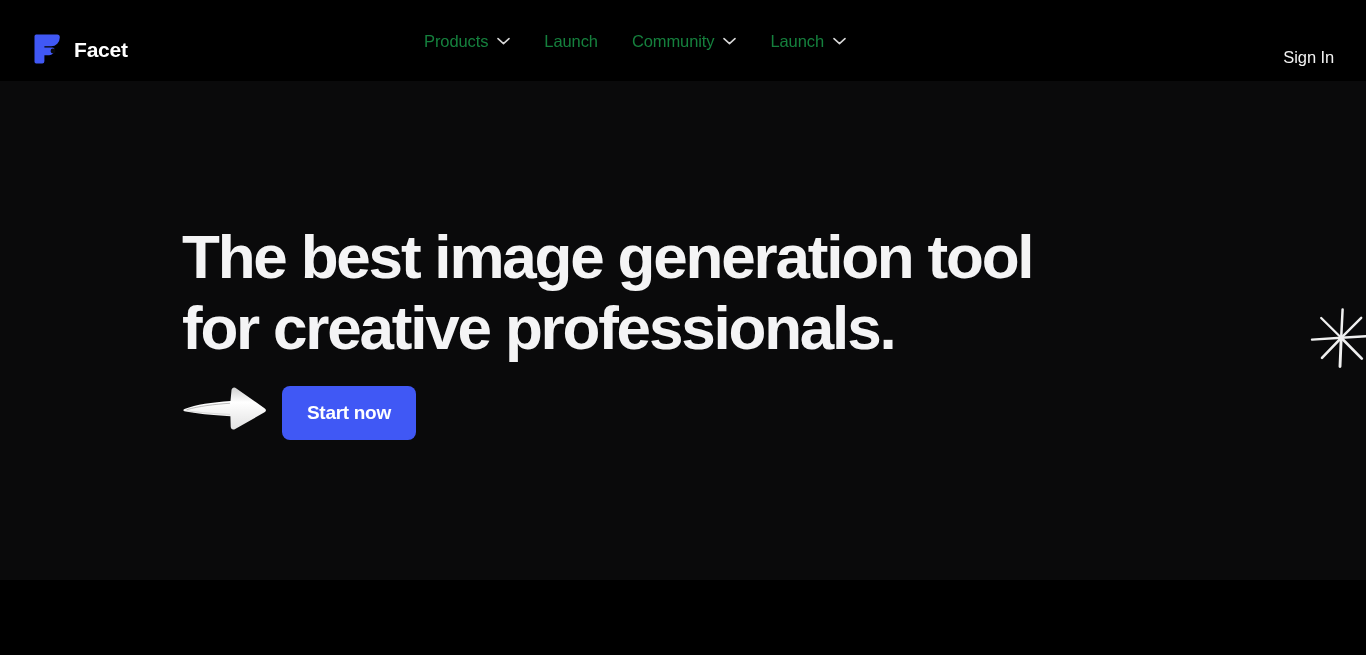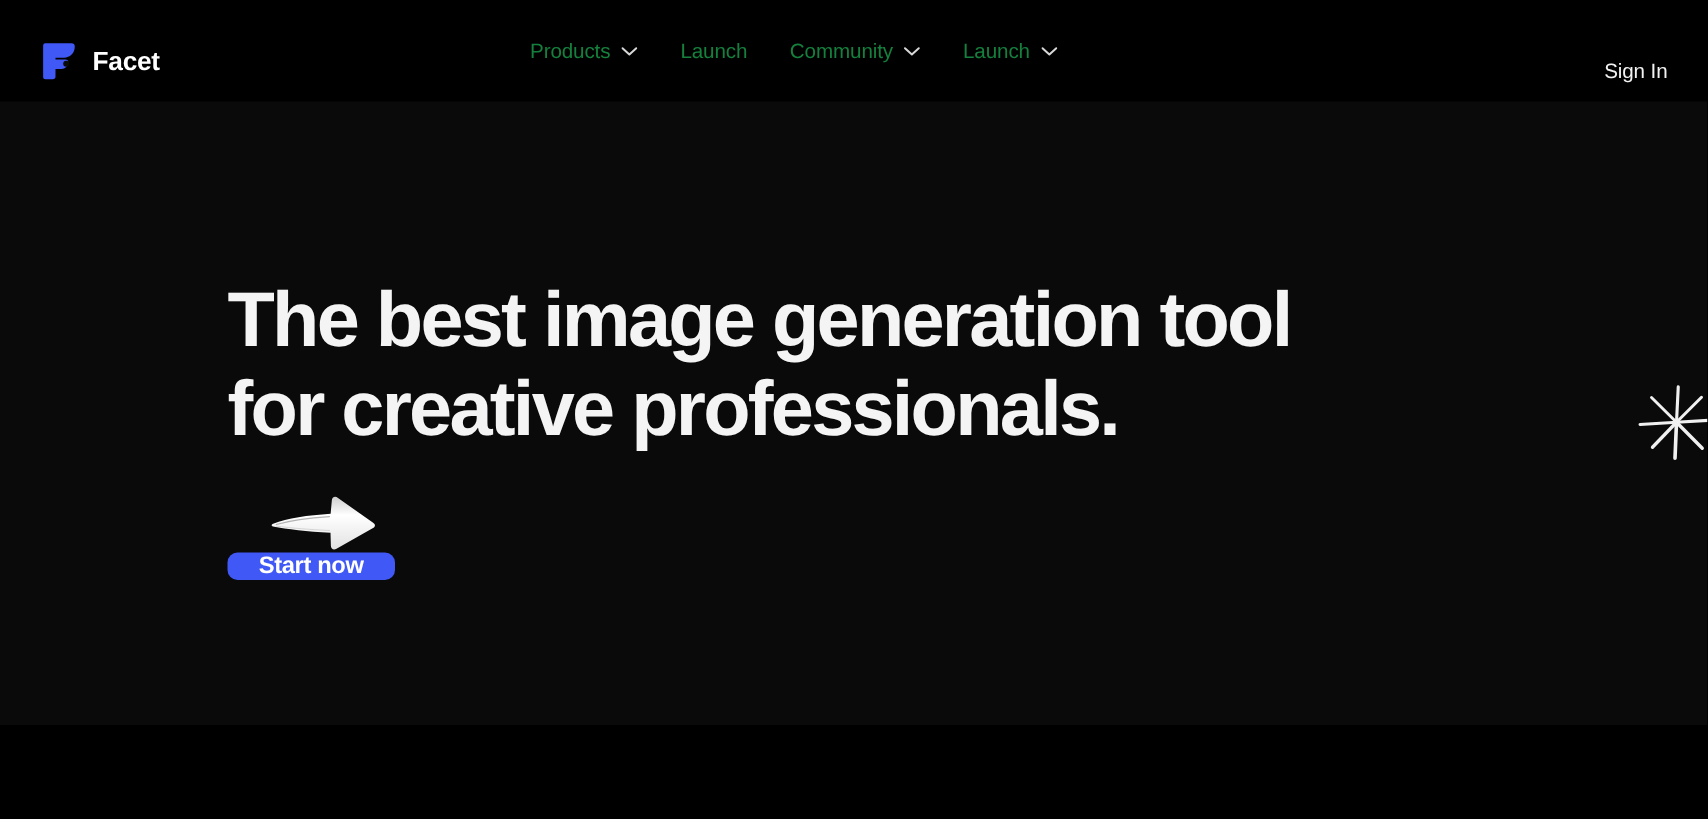--- a/index.html
+++ b/index.html
@@ -76,24 +76,23 @@
   .headline {
     position:absolute; left:0; top:140px;
     width:930px;
     color:#f4f4f5;
     font-size:62px; font-weight:700;
     letter-spacing:-2.2px; line-height:71px;
     white-space:pre-line;
   }
 
   .cta-row {
-    position:absolute; left:0; top:315px;
-    display:flex; align-items:flex-end;
+    position:absolute; left:0; top:305px;
+    display:flex; align-items:flex-start;
     height:56px;
-    flex-direction:column;
   }
   .arrow-doodle { width:86px; height:46px; display:block; flex:none; margin-right:14px; }
   .start-btn {
     height:54px; padding:0 25px;
     display:flex; align-items:center; justify-content:center;
     border:none; border-radius:8px;
     background:#4058f5; color:#ffffff;
     font-family:"Liberation Sans", sans-serif;
     font-size:19px; font-weight:700; letter-spacing:-0.3px;
     cursor:pointer; white-space:nowrap;

